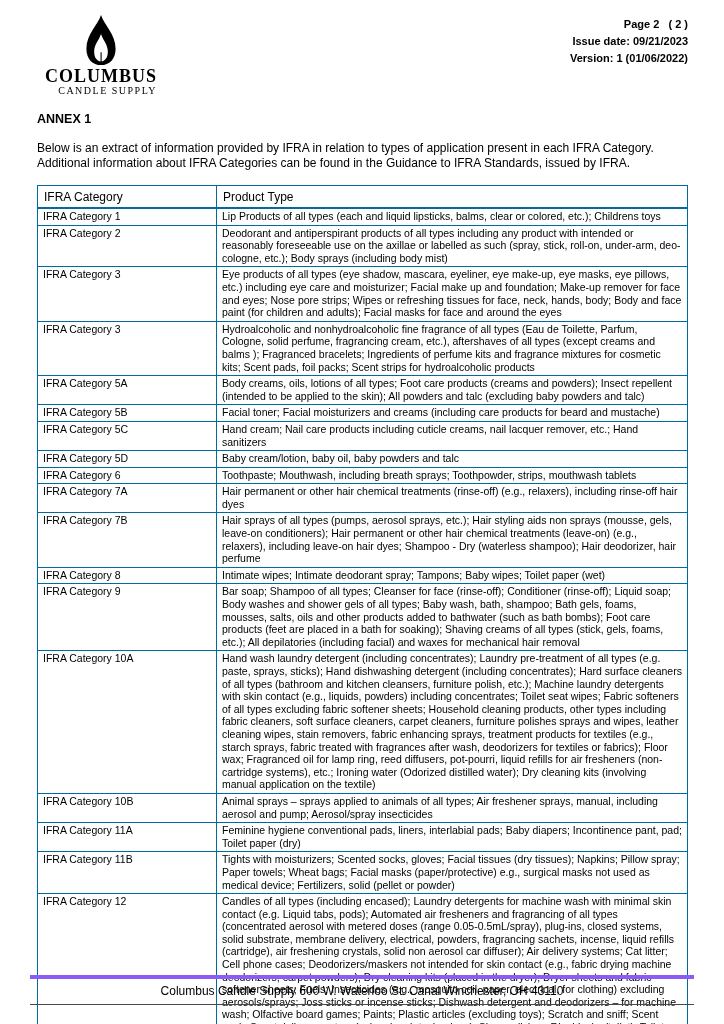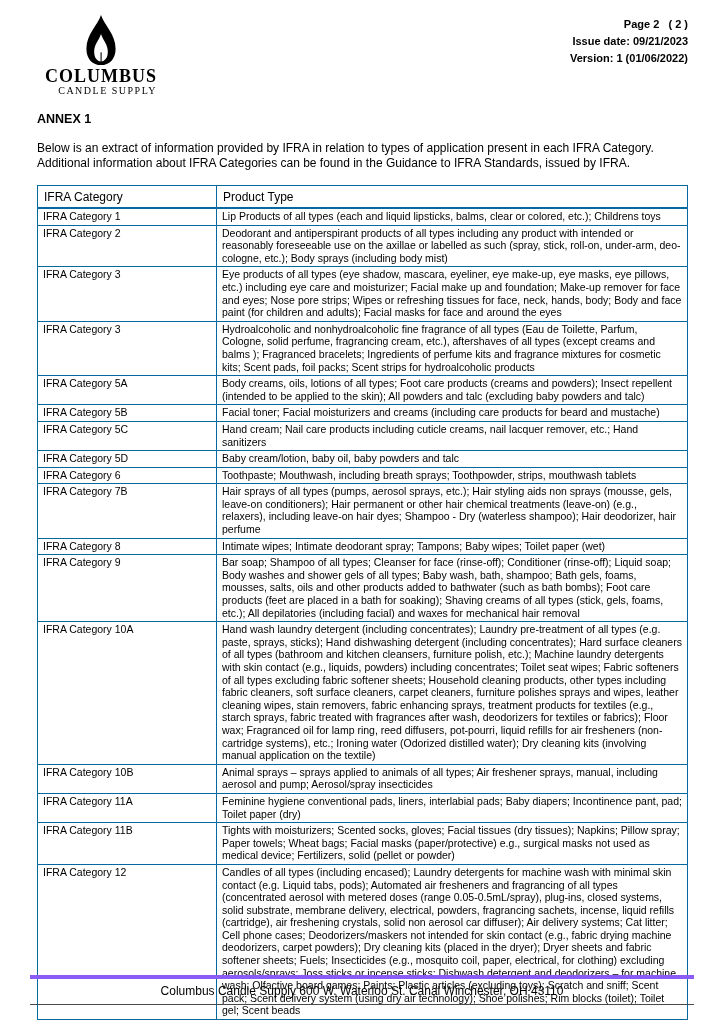--- a/index.html
+++ b/index.html
@@ -177,20 +177,24 @@
   <tr>
     <td class="cat">IFRA Category 5D</td>
     <td>Baby cream/lotion, baby oil, baby powders and talc</td>
   </tr>
 
   <tr>
     <td class="cat">IFRA Category 6</td>
     <td>Toothpaste; Mouthwash, including breath sprays; Toothpowder, strips, mouthwash tablets</td>
   </tr>
 
+  <tr>
+    <td class="cat">IFRA Category 7A</td>
+    <td>Hair permanent or other hair chemical treatments (rinse-off) (e.g., relaxers), including rinse-off hair dyes</td>
+  </tr>
 
   <tr>
     <td class="cat">IFRA Category 7B</td>
     <td>Hair sprays of all types (pumps, aerosol sprays, etc.); Hair styling aids non sprays (mousse, gels, leave-on conditioners); Hair permanent or other hair chemical treatments (leave-on) (e.g., relaxers), including leave-on hair dyes; Shampoo - Dry (waterless shampoo); Hair deodorizer, hair perfume</td>
   </tr>
 
   <tr>
     <td class="cat">IFRA Category 8</td>
     <td>Intimate wipes; Intimate deodorant spray; Tampons; Baby wipes; Toilet paper (wet)</td>
   </tr>

